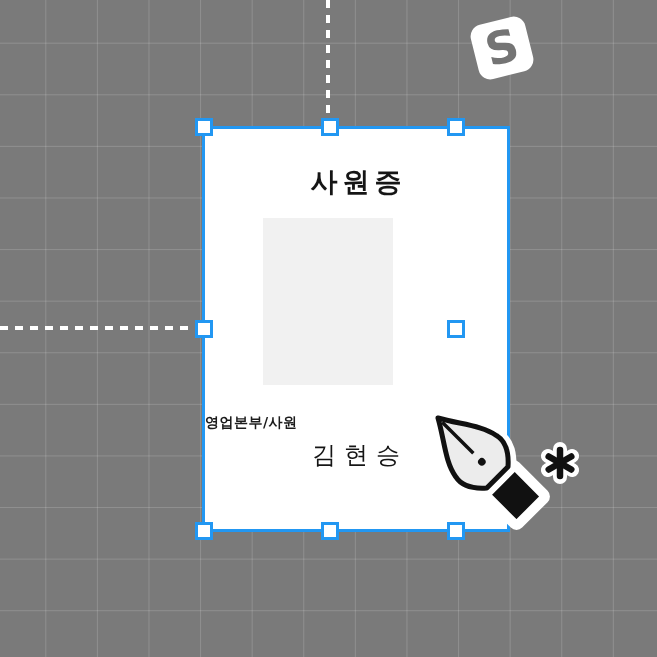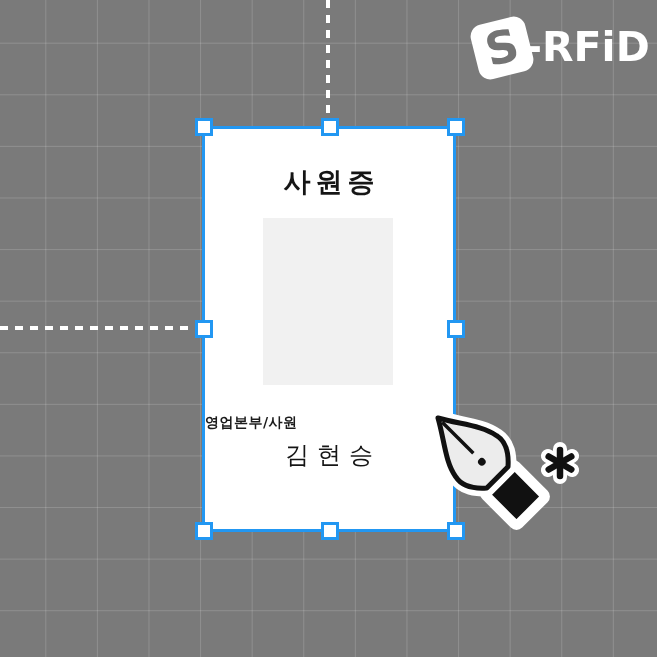--- a/index.html
+++ b/index.html
@@ -22,21 +22,21 @@
     position:absolute; left:326px; top:0; width:4px; height:116px;
     background:repeating-linear-gradient(to bottom, #ffffff 0 8px, transparent 8px 15px);
   }
   .guide-h {
     position:absolute; left:0; top:325.5px; width:194px; height:4px;
     background:repeating-linear-gradient(to right, #ffffff 0 8px, transparent 8px 15px);
   }
 
   
   .card {
-    position:absolute; left:202px; top:126px; width:254px; height:406px;
+    position:absolute; left:202px; top:126px; width:308px; height:406px;
     background:#ffffff; border:3px solid #2297f2;
   }
   .card-title {
     position:absolute; left:0; right:0; top:38px;
     text-align:center; color:#151515;
     font-size:27px; font-weight:600; letter-spacing:5px; text-indent:5px;
     line-height:30px;
   }
   .photo-placeholder {
     position:absolute; left:58px; top:89px; width:130px; height:167px;
@@ -132,16 +132,15 @@
         <line x1="-11.3" y1="-6.5" x2="11.3" y2="6.5"></line>
         <line x1="-11.3" y1="6.5" x2="11.3" y2="-6.5"></line>
       </g>
     </g>
   </svg>
 
   <div class="logo">
     <div class="logo-tile">
       <span>S</span>
     </div>
-    <div class="logo-text">-RFiD</div>
   </div>
 
 </div>
 
 </body></html>

